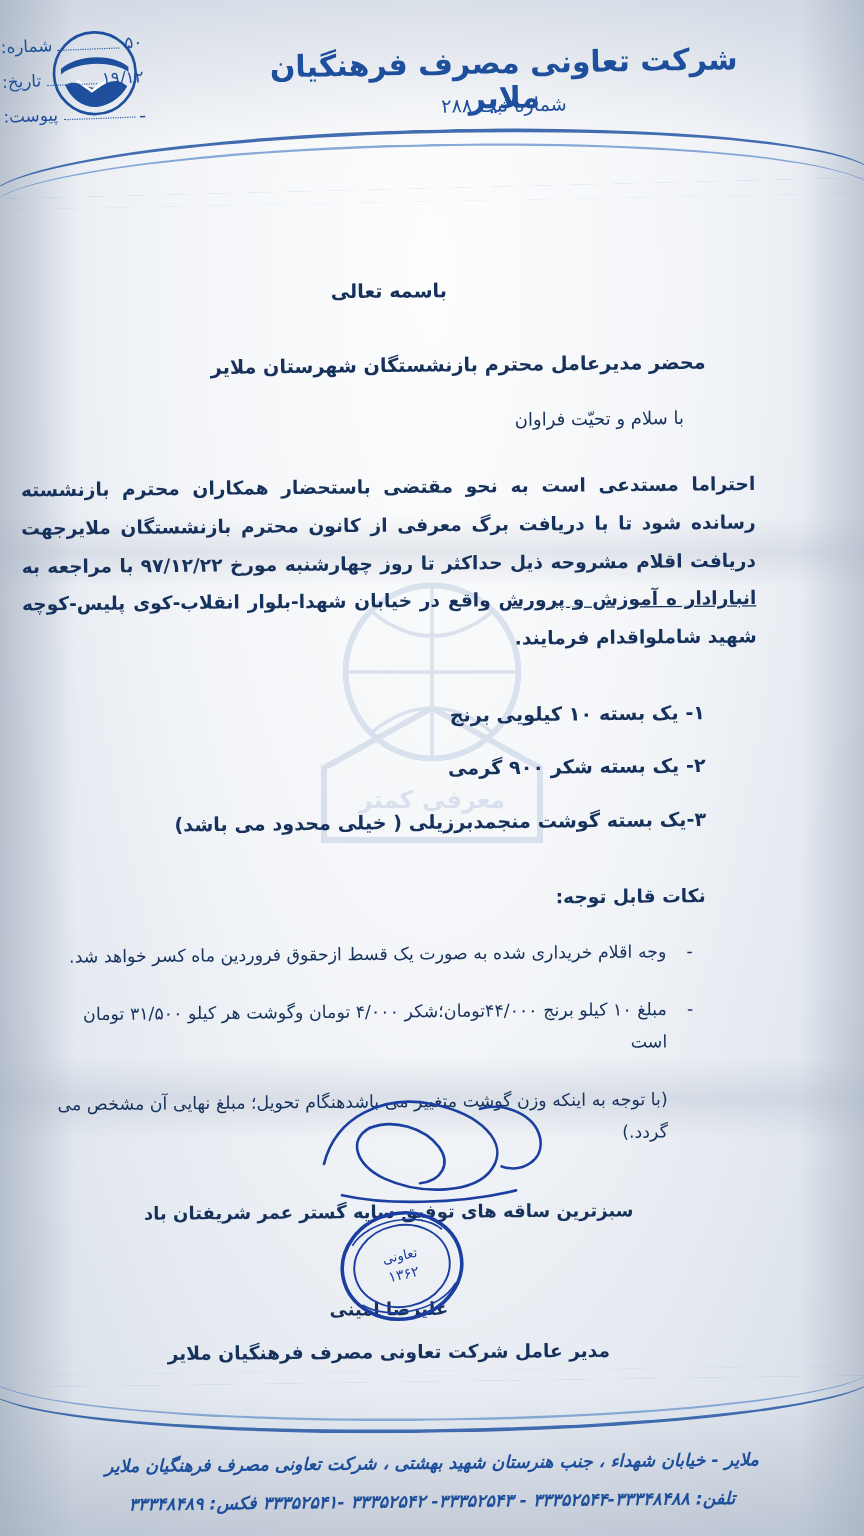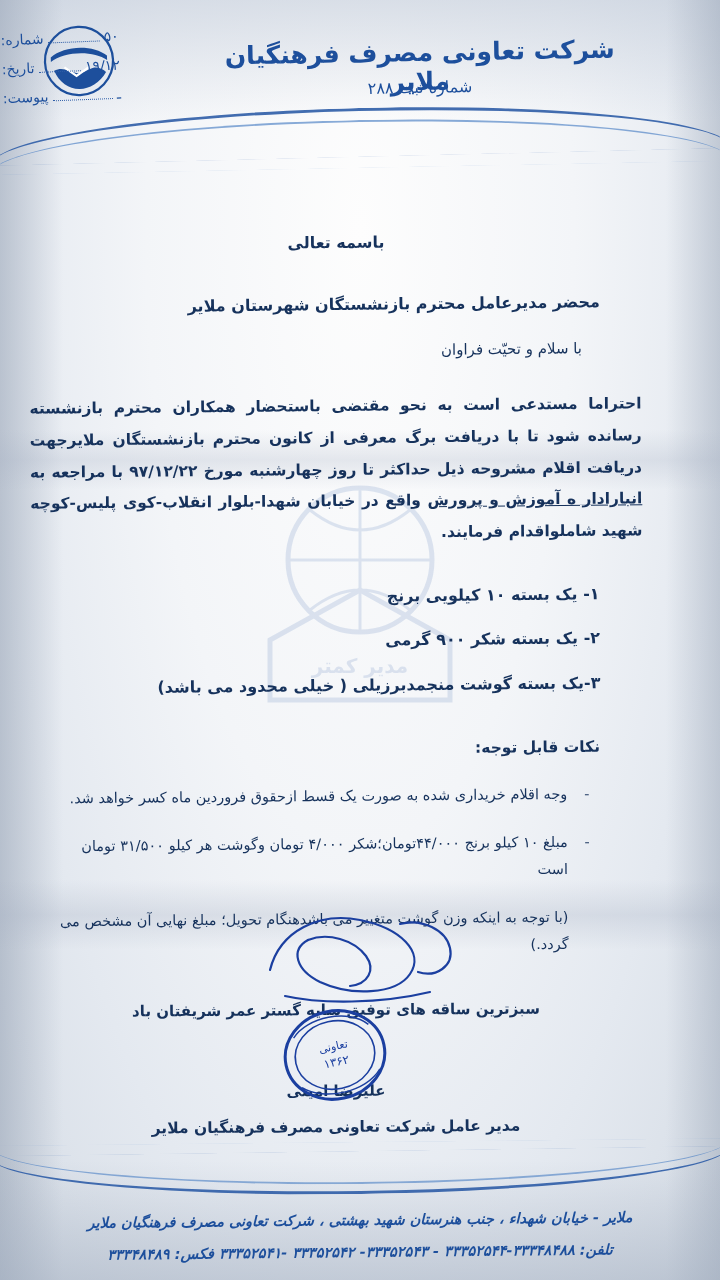--- a/index.html
+++ b/index.html
@@ -68,21 +68,21 @@
   #meta .val{direction:rtl;white-space:nowrap;}
 
   
   #watermark{
     position:absolute;top:470px;left:170px;width:380px;height:240px;
     opacity:.14;color:#2f5ea8;font-size:15px;text-align:center;
     pointer-events:none;
   }
 
   
-  #body{position:absolute;top:200px;left:12px;width:648px;color:#16325c;}
+  #body{position:absolute;top:200px;left:0;width:648px;color:#16325c;}
   .line{direction:rtl;font-size:15px;line-height:1.9;}
   #basmeh{text-align:center;margin:28px 0 0 0;font-size:16px;font-weight:bold;transform:rotate(-.5deg);}
   #addressee{margin:32px 60px 0 60px;font-size:16px;font-weight:bold;text-align:right;transform:rotate(-.6deg);}
   #greeting{margin:16px 78px 0 60px;font-size:15px;text-align:right;transform:rotate(-.6deg);}
   #para{margin:26px 18px 0 18px;font-size:15.5px;font-weight:bold;line-height:2.05;text-align:justify;transform:rotate(-.5deg);}
   .u{text-decoration:underline;}
   #items{margin:32px 60px 0 60px;transform:rotate(-.6deg);}
   #items div{font-size:16px;font-weight:bold;margin-bottom:14px;text-align:right;}
   #notes-title{margin:34px 60px 0 60px;font-size:15.5px;font-weight:bold;text-align:right;transform:rotate(-.5deg);}
   #notes{margin:18px 70px 0 40px;transform:rotate(-.5deg);}
@@ -168,21 +168,21 @@
       </div>
     </div>
   </div>
 
   <div id="watermark">
     <svg viewBox="0 0 380 240" width="380" height="240">
       <circle cx="190" cy="90" r="72" fill="none" stroke="#2f5ea8" stroke-width="5"></circle>
       <path d="M118 90 H262 M190 18 V162 M140 40 Q190 80 240 40 M140 140 Q190 100 240 140" fill="none" stroke="#2f5ea8" stroke-width="3"></path>
       <path d="M100 170 L190 120 L280 170 L280 230 L100 230 Z" fill="none" stroke="#2f5ea8" stroke-width="5"></path>
     </svg>
-    <div style="position:relative;top:-60px;font-size:20px;font-weight:bold;">مدیر کمتر</div>
+    <div style="position:relative;top:-60px;font-size:20px;font-weight:bold;">معرفی کمتر</div>
   </div>
 
   <div id="body">
 
     <div id="basmeh" class="line">باسمه تعالی</div>
 
     <div id="addressee" class="line">محضر مدیرعامل محترم بازنشستگان شهرستان ملایر</div>
 
     <div id="greeting" class="line">با سلام و تحیّت فراوان</div>
 

